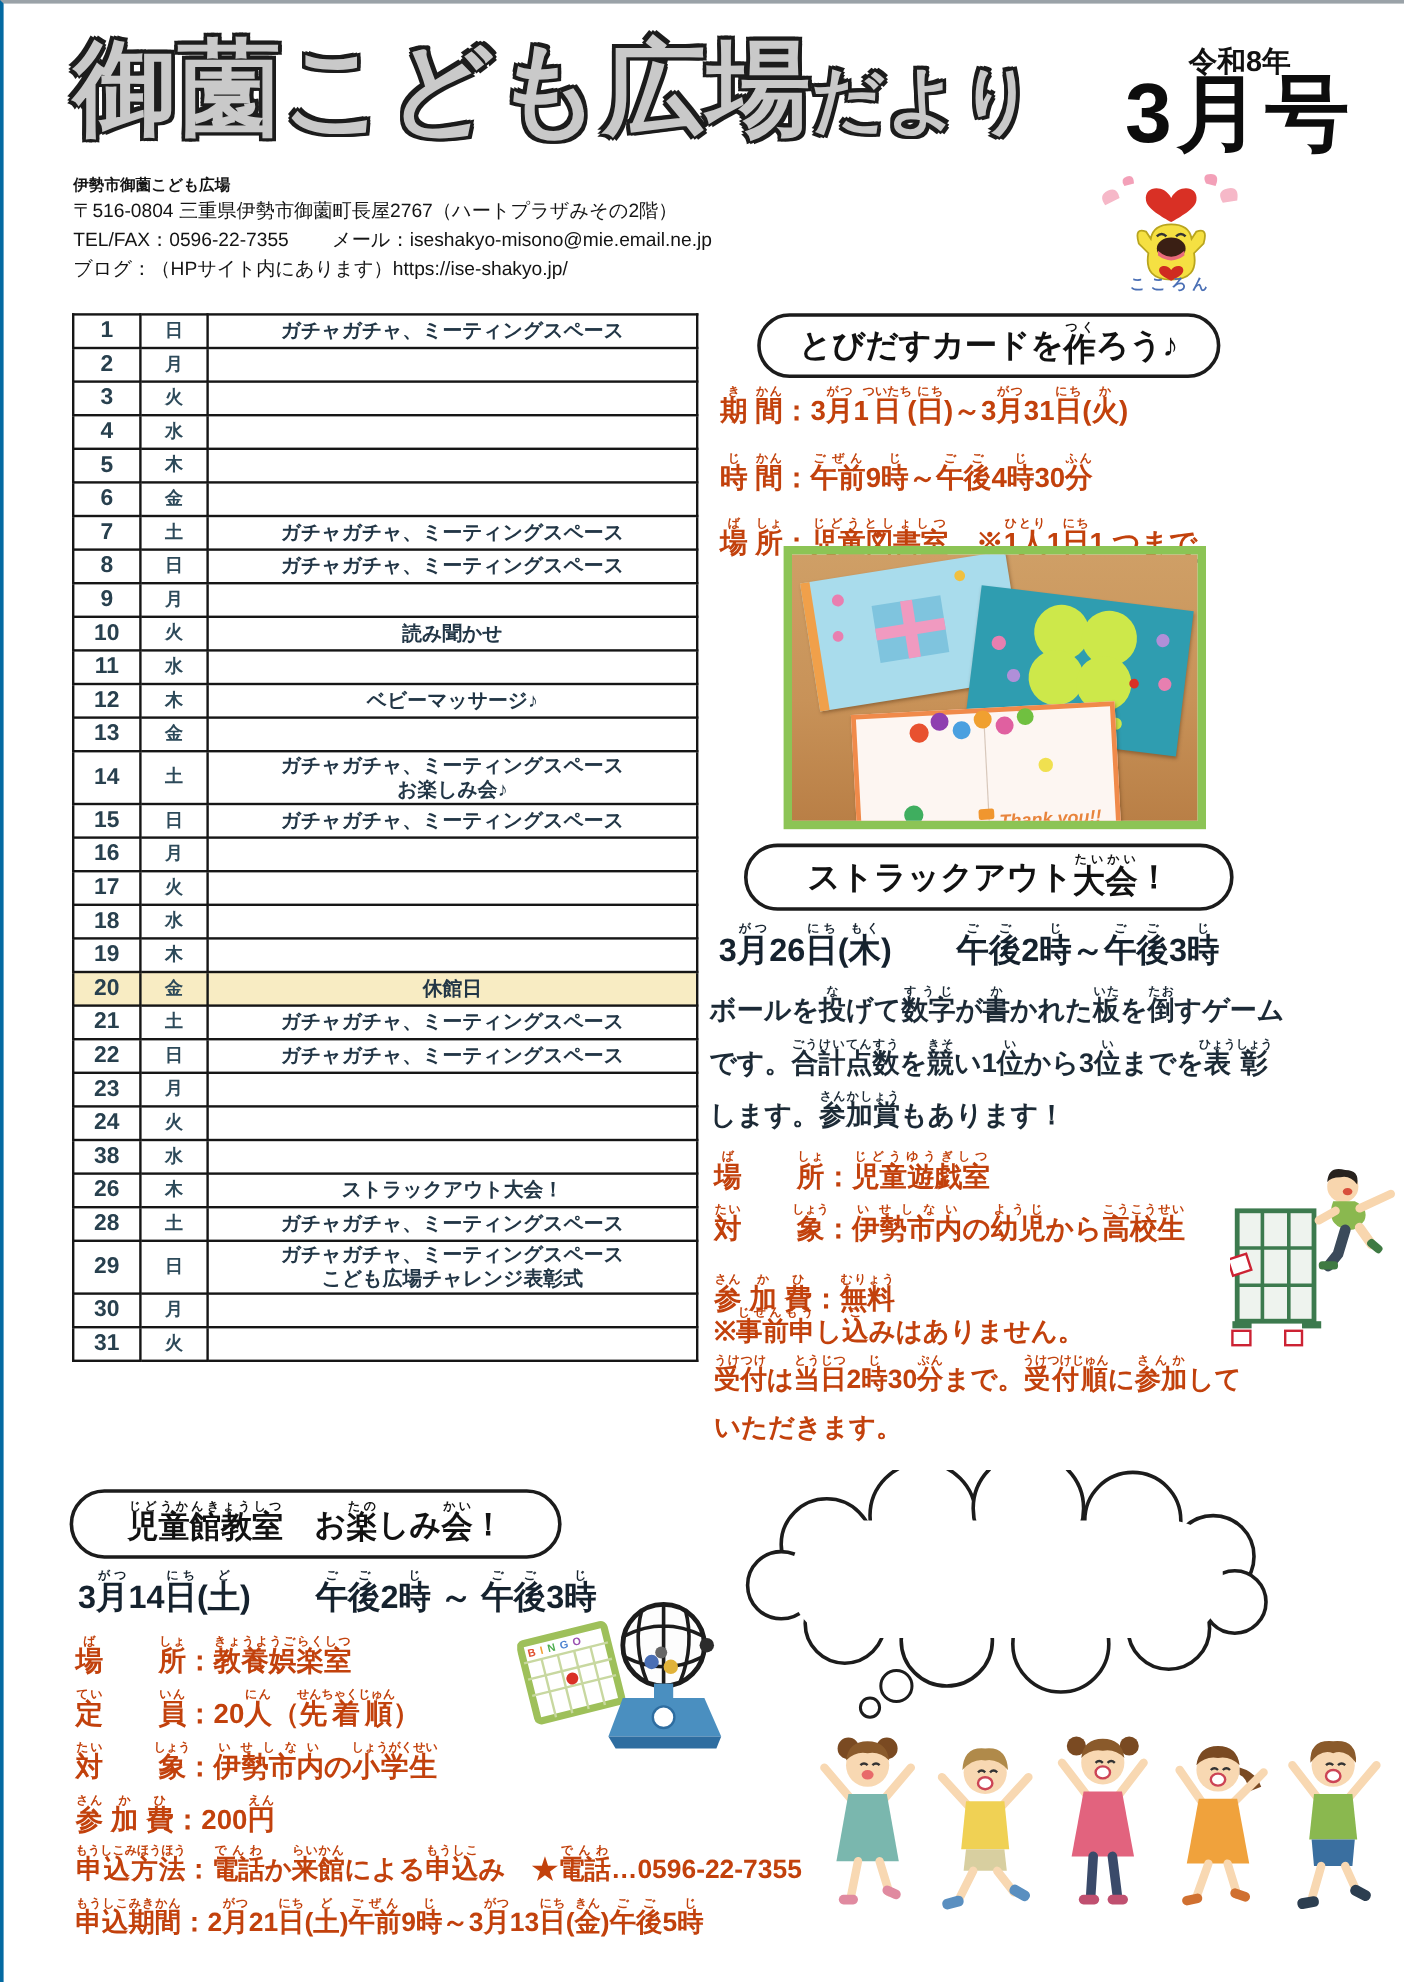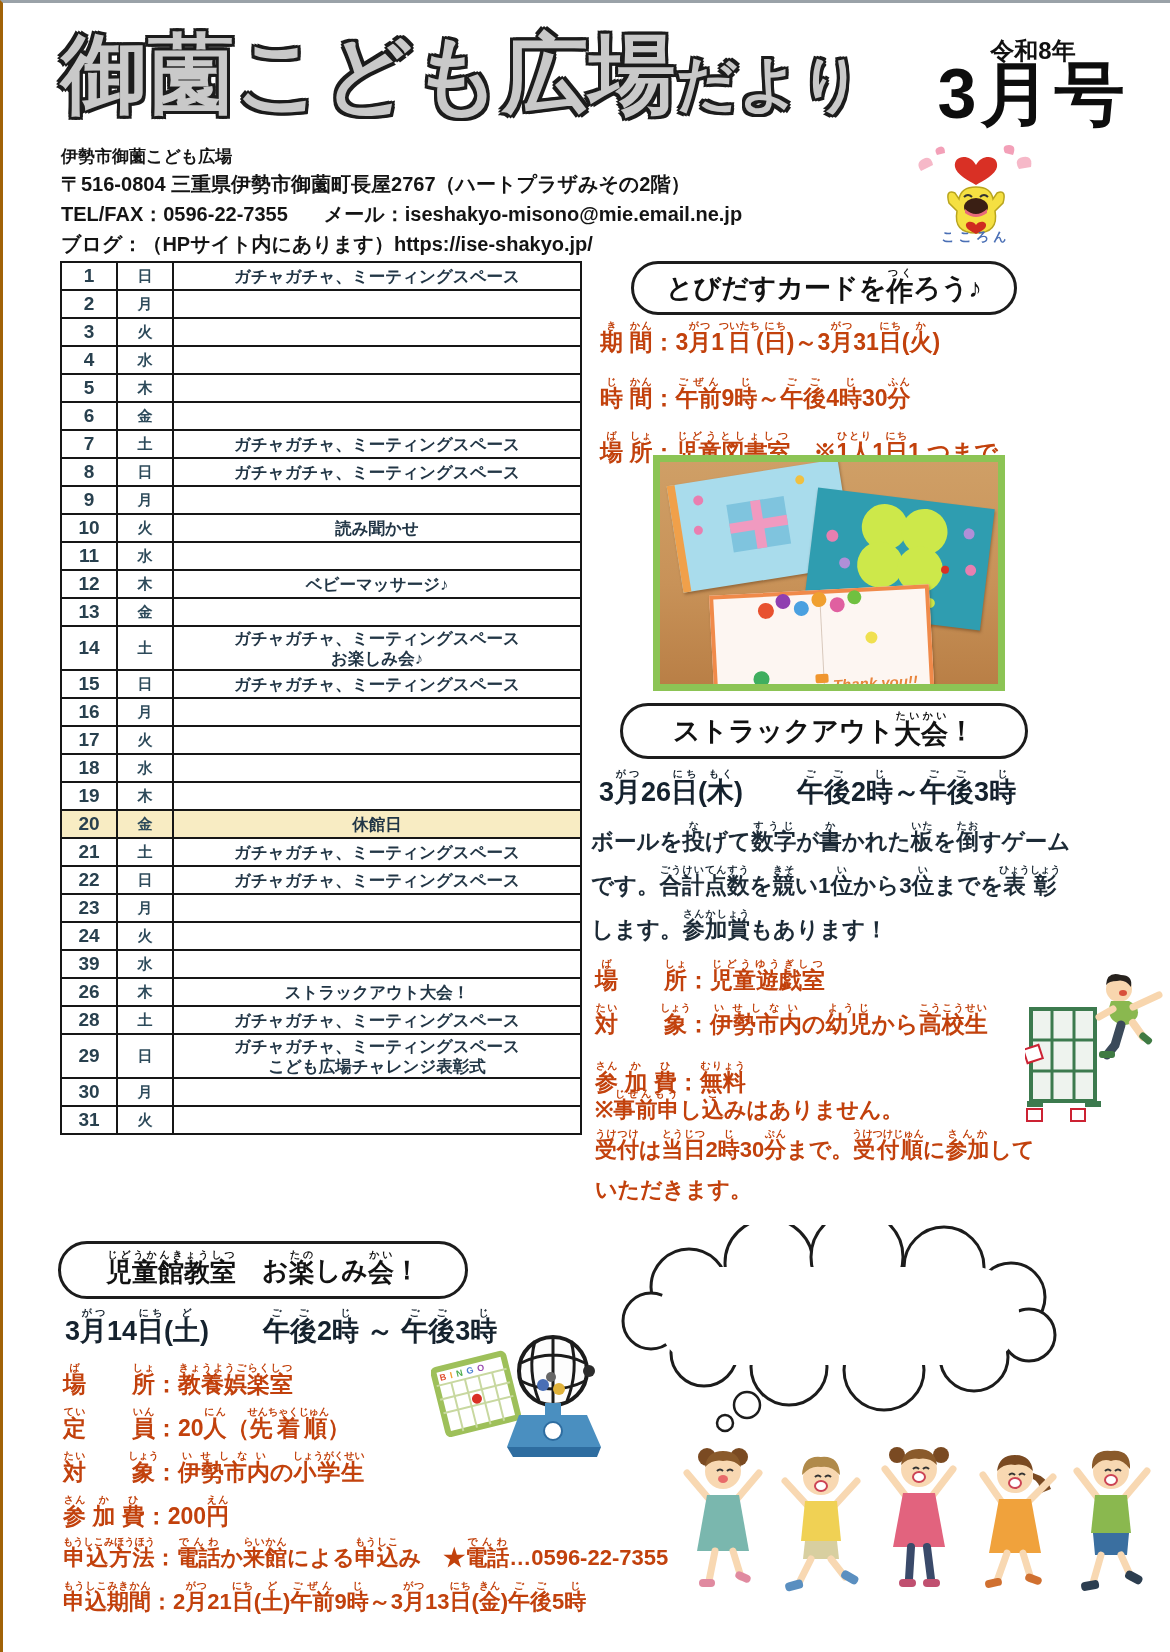--- a/index.html
+++ b/index.html
@@ -1,31 +1,31 @@
 <!DOCTYPE html>
 <html><head>
 <meta charset="utf-8">
 <style>
   html,body{margin:0;padding:0;background:#e8e8e8;}
   .page{position:relative;width:1170px;height:1652px;background:#ffffff;margin:0 auto;
         font-family:"Liberation Sans",sans-serif;color:#1f2a33;overflow:hidden;
-        border-left:3px solid #a16207;border-top:3px solid #9aa2a8;box-sizing:border-box;}
+        border-left:3px solid #0369a1;border-top:3px solid #9aa2a8;box-sizing:border-box;}
   .abs{position:absolute;}
   
   .main-title{left:58px;top:28px;font-size:86px;font-weight:900;letter-spacing:1px;
     color:#c9c9c9;line-height:1;white-space:nowrap;
     text-shadow:-3px -3px 0 #1c1c1c,3px -3px 0 #1c1c1c,-3px 3px 0 #1c1c1c,3px 3px 0 #1c1c1c,
                 -3px 0 0 #1c1c1c,3px 0 0 #1c1c1c,0 -3px 0 #1c1c1c,0 3px 0 #1c1c1c;}
   .main-title .sub{font-size:60px;}
   .era-label{left:900px;top:32px;width:260px;text-align:center;font-size:24px;font-weight:900;color:#111;}
   .issue-label{left:900px;top:56px;width:260px;text-align:center;font-size:70px;font-weight:900;
                letter-spacing:4px;color:#0d0d0d;line-height:1;}
   .org-block{left:58px;top:142px;width:780px;font-weight:700;color:#141414;}
-  .org-block .l1{font-size:17px;margin-bottom:3px;}
-  .org-block .l{font-size:20px;margin-bottom:3px;font-weight:700;}
+  .org-block .l1{font-size:13px;margin-bottom:3px;}
+  .org-block .l{font-size:16px;margin-bottom:3px;font-weight:400;}
   .gap{display:inline-block;width:36px;}
   
   .cal{position:absolute;left:57px;top:258px;border-collapse:collapse;background:#fff;}
   .cal td{border:2px solid #161616;font-weight:700;color:#28404e;text-align:center;
           vertical-align:middle;padding:1px 4px;line-height:20px;}
   .cal tr{height:28px;}
   .cal td.c1{width:46px;font-size:19px;}
   .cal td.c2{width:46px;font-size:15px;color:#2d4a5a;}
   .cal td.c3{width:398px;font-size:16.5px;color:#223646;}
   .cal tr.hl td{background:#f8ecc3;}
@@ -209,21 +209,21 @@
           <td class="c1">23</td>
           <td class="c2">月</td>
           <td class="c3"></td>
         </tr>
         <tr>
           <td class="c1">24</td>
           <td class="c2">火</td>
           <td class="c3"></td>
         </tr>
         <tr>
-          <td class="c1">39</td>
+          <td class="c1">38</td>
           <td class="c2">水</td>
           <td class="c3"></td>
         </tr>
         <tr>
           <td class="c1">26</td>
           <td class="c2">木</td>
           <td class="c3">ストラックアウト大会！</td>
         </tr>
         <tr>
           <td class="c1">28</td>

